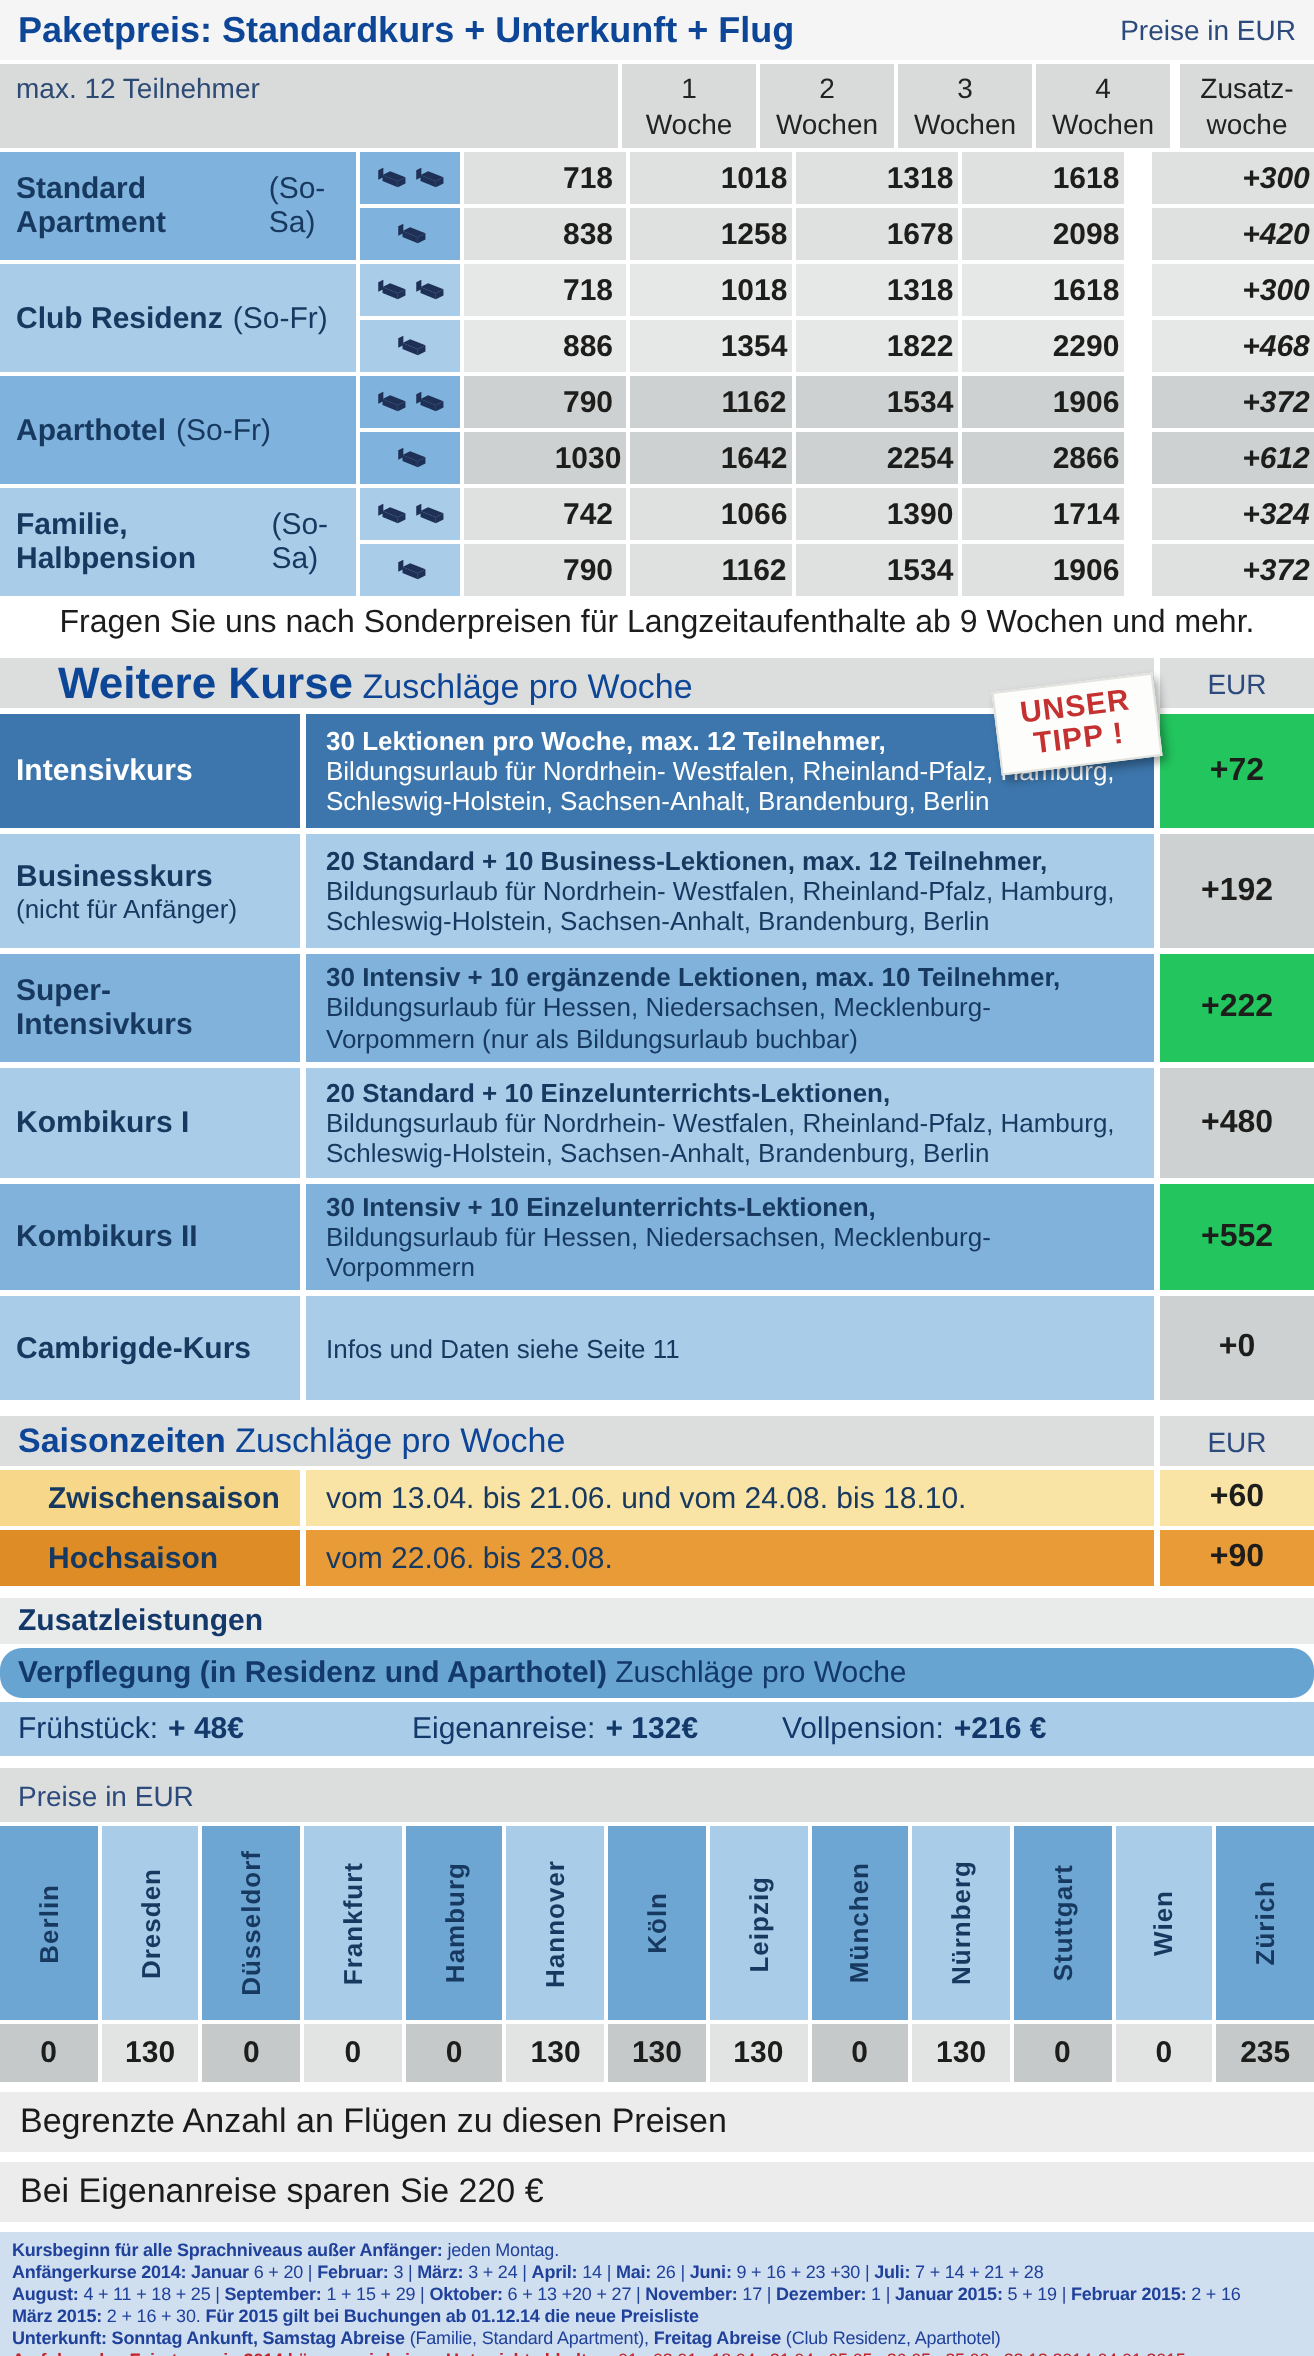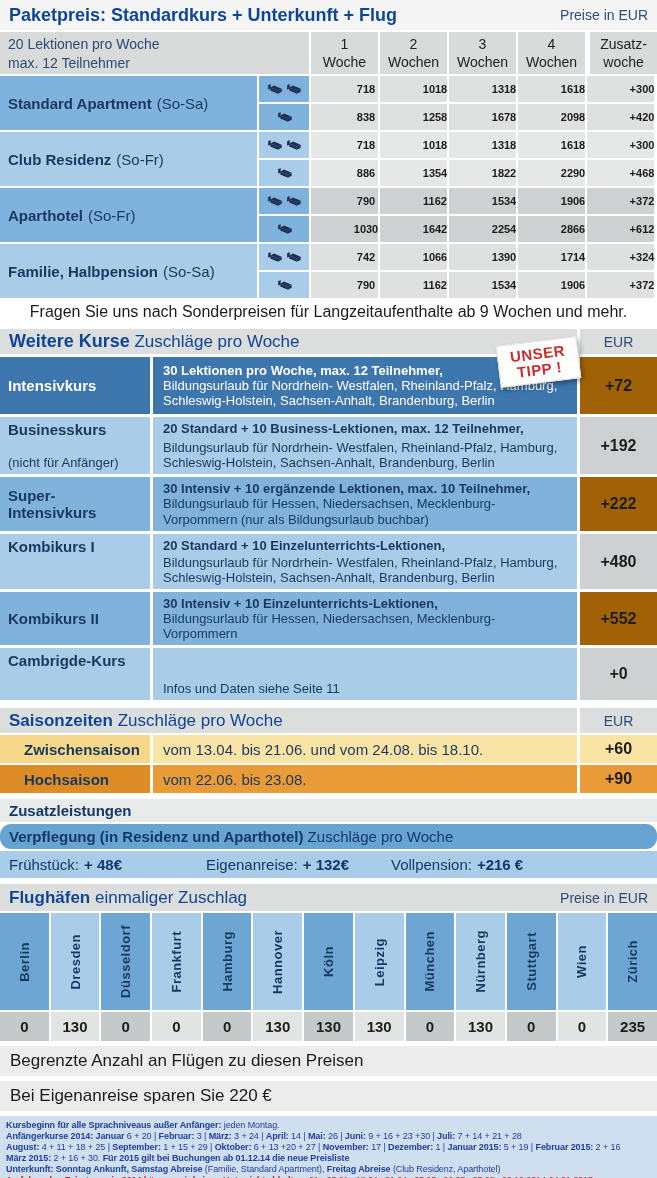--- a/index.html
+++ b/index.html
@@ -20,22 +20,22 @@
   .pkg-header .hleft{width:309px;background:#d9dada;color:#2c4a74;font-size:14px;line-height:1.35;padding:3px 8px;}
   .hcol{width:67px;margin-left:2px;background:#d9dada;color:#222;font-size:14px;line-height:1.3;display:flex;flex-direction:column;align-items:center;justify-content:center;text-align:center;}
   .hcol.last{margin-left:5px;}
   .group{display:flex;margin-top:2px;}
   .glabel{width:257px;display:flex;align-items:center;padding-left:8px;font-size:15px;}
   .gname{font-weight:bold;margin-right:5px;}
   .gbody{flex:1;display:flex;flex-direction:column;}
   .subrow{display:flex;height:26px;}
   .subrow + .subrow{margin-top:2px;}
   .icon-cell{width:50px;margin-left:2px;display:flex;align-items:center;justify-content:center;gap:2px;}
-  .num{width:67px;margin-left:2px;display:flex;align-items:center;justify-content:center;font-weight:bold;font-size:11px;color:#1d1d1b;padding-left:43px;}
-  .num.last{margin-left:2px;}
+  .num{width:81px;margin-left:2px;display:flex;align-items:center;justify-content:center;font-weight:bold;font-size:15px;color:#1d1d1b;padding-left:43px;}
+  .num.last{margin-left:14px;font-style:italic;}
   .lbl-med{background:#7fb2dc;}
   .lbl-light{background:#a9cce9;}
   .cells-a .num{background:#dfe0e0;}
   .cells-b .num{background:#e6e7e7;}
   .cells-c .num{background:#ced1d1;}
   .bed{width:17px;height:12px;display:block;}
   .note1{height:27px;display:flex;align-items:center;justify-content:center;color:#1c1c1c;font-size:16px;}
 
   
   .sec-bar{height:25px;display:flex;margin-top:4px;}
@@ -43,23 +43,23 @@
   .sec-bar .eur{width:77px;margin-left:3px;background:#dcdddd;display:flex;align-items:center;justify-content:center;color:#2c4a7c;font-size:14px;}
   .crow{display:flex;margin-top:3px;position:relative;}
   .clabel{width:150px;padding:4px 8px;display:flex;flex-direction:column;justify-content:center;}
   .cname{font-weight:bold;font-size:15px;}
   .cnote{font-size:13px;}
   .cdesc{flex:1;margin-left:3px;padding:4px 10px;font-size:13px;line-height:1.16;display:flex;flex-direction:column;justify-content:center;}
   .cbold{font-weight:bold;display:block;}
   .ctext{display:block;}
   .cprice{width:77px;margin-left:3px;display:flex;align-items:center;justify-content:center;font-weight:bold;font-size:16px;color:#1d1d1b;}
   .row-dark{background:#3c76ac;color:#fff;}
-  .row-light{background:#a9cce9;color:#17395f;justify-content:space-between;}
+  .row-light{background:#a9cce9;color:#17395f;}
   .row-med{background:#80b2db;color:#17395f;}
-  .p-light{background:#a16207;}
+  .p-light{background:#22c55e;}
   .p-dark{background:#ced1d1;}
   .h57{min-height:57px;} .h54{min-height:54px;} .h55{min-height:55px;} .h52{min-height:52px;}
   .badge{position:absolute;top:-16px;right:78px;background:#fdfdfb;border:1px solid #e2e2de;box-shadow:2px 3px 5px rgba(0,0,0,.35);transform:rotate(-7deg);padding:4px 12px;text-align:center;z-index:5;}
   .badge span{display:block;color:#c53130;font-weight:bold;font-size:15px;line-height:1.05;letter-spacing:.5px;}
 
   
   .srow{display:flex;margin-top:2px;height:28px;}
   .slabel{width:150px;display:flex;align-items:center;padding-left:24px;font-weight:bold;font-size:15px;color:#17395f;}
   .sdesc{flex:1;margin-left:3px;display:flex;align-items:center;padding-left:10px;font-size:15px;color:#17395f;}
   .sprice{width:77px;margin-left:3px;display:flex;align-items:center;justify-content:center;font-weight:bold;font-size:16px;color:#1d1d1b;}
@@ -106,21 +106,20 @@
   </defs>
 </svg>
 
 <div class="bar title-bar">
   <span class="bar-title">Paketpreis: Standardkurs + Unterkunft + Flug</span>
   <span class="bar-unit">Preise in EUR</span>
 </div>
 
 <div class="pkg-header">
   <div class="hleft">
-    <div>20 Lektionen pro Woche</div>
     <div>max. 12 Teilnehmer</div>
   </div>
   <div class="hcol">
       <span>1</span>
       <span>Woche</span>
     </div>
   <div class="hcol">
       <span>2</span>
       <span>Wochen</span>
     </div>
@@ -279,21 +278,21 @@
       <div class="num">1906</div>
       <div class="num last">+372</div>
     </div>
   </div>
 </div>
 
 <div class="note1">Fragen Sie uns nach Sonderpreisen für Langzeitaufenthalte ab 9 Wochen und mehr.</div>
 
 <div class="sec-bar">
   <div class="left">
-    <span><span class="bar-title" style="font-size:18px;">Weitere Kurse</span><span class="bar-sub" style="font-size:17px;"> Zuschläge pro Woche</span></span>
+    <span><span class="bar-title" style="font-size:22px;margin-left:20px;">Weitere Kurse</span><span class="bar-sub" style="font-size:17px;"> Zuschläge pro Woche</span></span>
   </div>
   <div class="eur">EUR</div>
 </div>
 
 <div class="crow h57">
   <div class="clabel row-dark">
     <span class="cname">Intensivkurs</span>
     <span class="cnote"></span>
   </div>
   <div class="cdesc row-dark">
@@ -398,21 +397,20 @@
       <span class="ml">Eigenanreise:</span>
       <span class="mp">+ 132€</span>
     </span>
   <span class="meal">
       <span class="ml">Vollpension:</span>
       <span class="mp">+216 €</span>
     </span>
 </div>
 
 <div class="bar flug-bar">
-  <span><span class="bar-title" style="font-size:17px;">Flughäfen</span><span class="bar-sub" style="font-size:17px;"> einmaliger Zuschlag</span></span>
   <span class="bar-unit">Preise in EUR</span>
 </div>
 
 <div class="apt-names">
   <div class="acol a-med">
       <span class="aname">Berlin</span>
     </div>
   <div class="acol a-light">
       <span class="aname">Dresden</span>
     </div>

